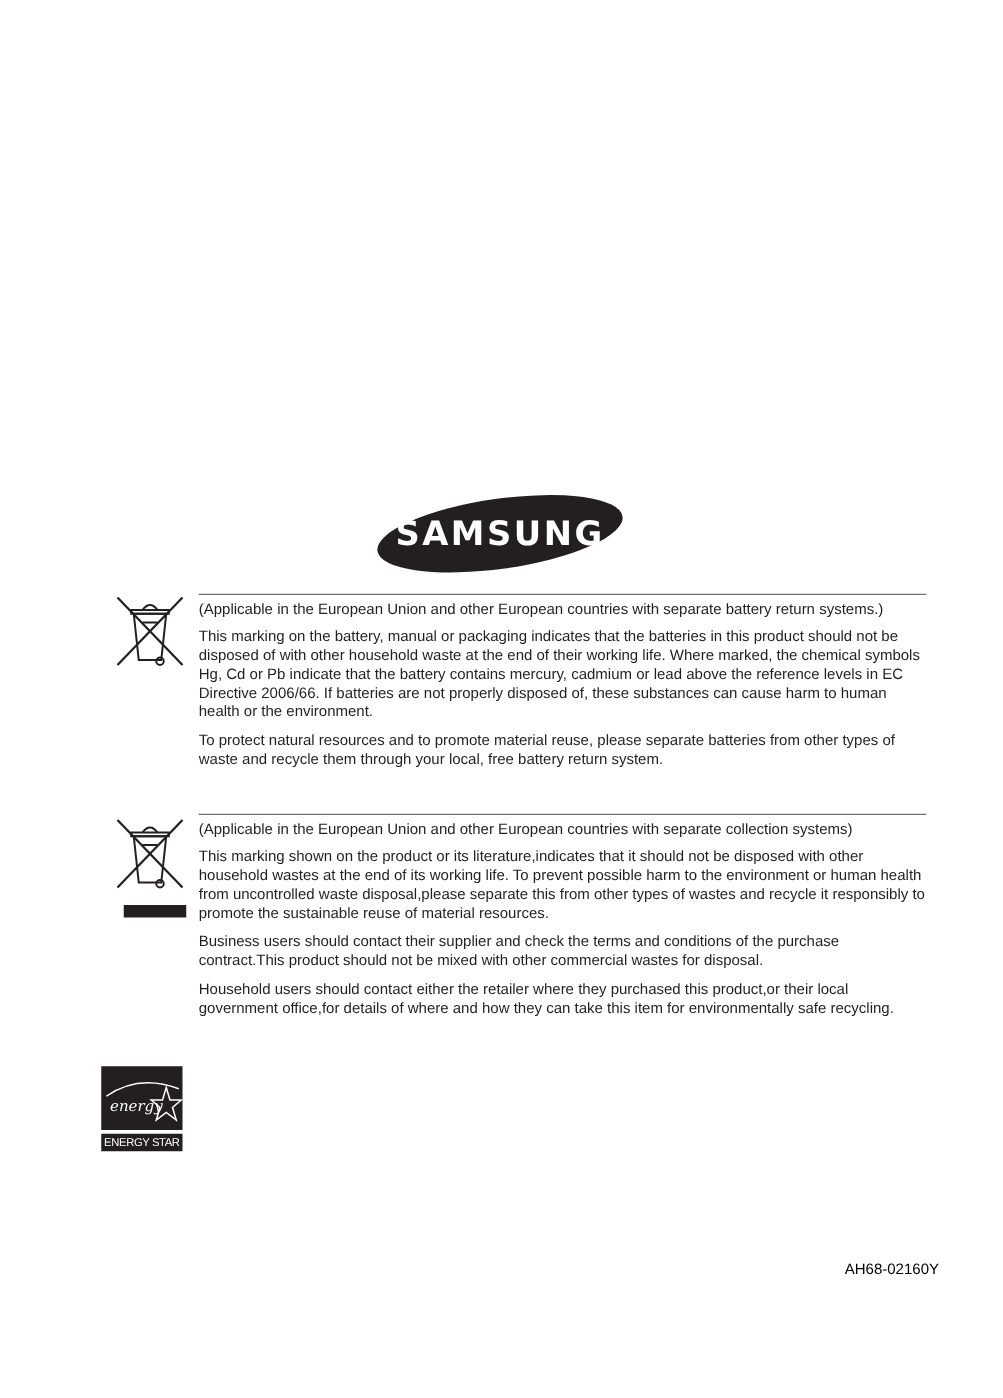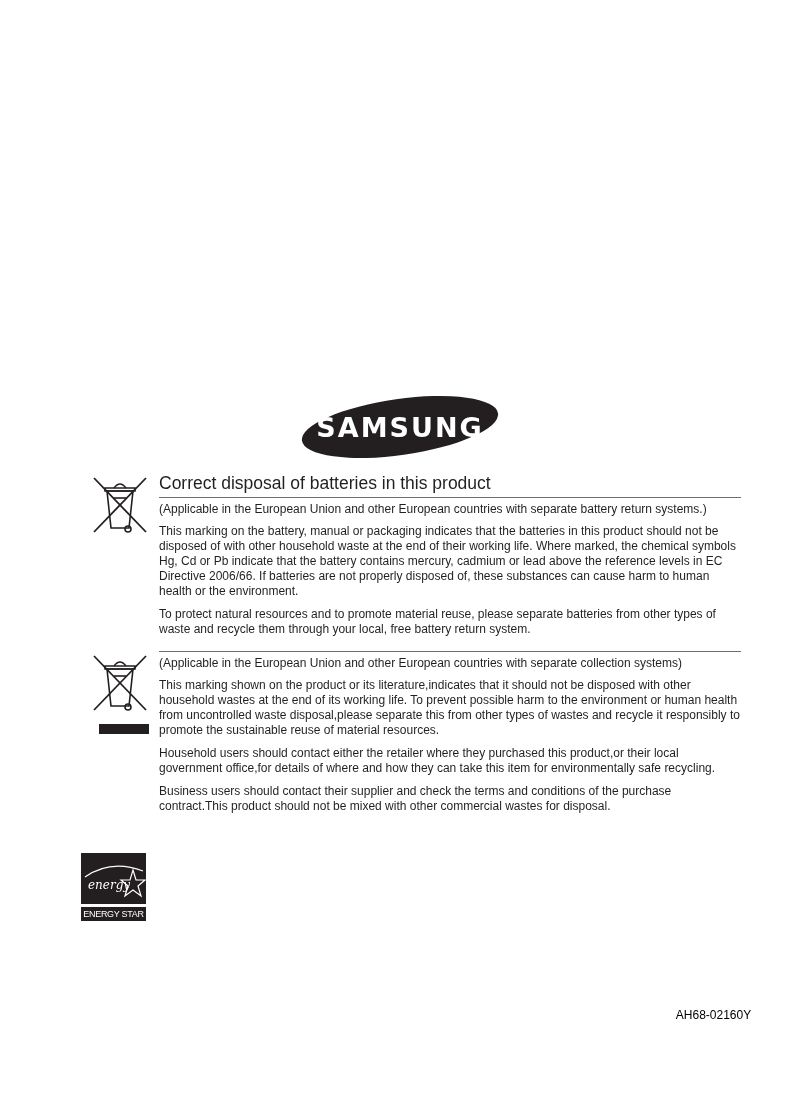--- a/index.html
+++ b/index.html
@@ -52,23 +52,20 @@
       <circle cx="38" cy="55" r="3"></circle>
     </g>
     <g stroke="#231f20" stroke-width="1.8">
       <line x1="4" y1="4" x2="56" y2="58"></line>
       <line x1="56" y1="4" x2="4" y2="58"></line>
     </g>
   </svg>
 </div>
 
 <div class="abs section" style="top:472px;">
-  <div class="heading">
-    <span>Correct disposal of batteries in this product</span>
-  </div>
   <div class="rule"></div>
   <div class="note">(Applicable in the European Union and other European countries with separate battery return systems.)</div>
   <div class="para">This marking on the battery, manual or packaging indicates that the batteries in this product should not be disposed of with other household waste at the end of their working life. Where marked, the chemical symbols Hg, Cd or Pb indicate that the battery contains mercury, cadmium or lead above the reference levels in EC Directive 2006/66. If batteries are not properly disposed of, these substances can cause harm to human health or the environment.</div>
   <div class="para">To protect natural resources and to promote material reuse, please separate batteries from other types of waste and recycle them through your local, free battery return system.</div>
 </div>
 
 <div class="abs bin" style="left:90px; top:652px;">
   <svg width="60" height="62" viewBox="0 0 60 62">
     <g fill="none" stroke="#231f20" stroke-width="1.6">
       <path d="M17 17 L43 17 L39 54 L21 54 Z"></path>
@@ -82,22 +79,22 @@
       <line x1="56" y1="4" x2="4" y2="58"></line>
     </g>
   </svg>
 </div>
 <div class="abs black-bar"></div>
 
 <div class="abs section" style="top:648px;">
   <div class="rule"></div>
   <div class="note">(Applicable in the European Union and other European countries with separate collection systems)</div>
   <div class="para">This marking shown on the product or its literature,indicates that it should not be disposed with other household wastes at the end of its working life. To prevent possible harm to the environment or human health from uncontrolled waste disposal,please separate this from other types of wastes and recycle it responsibly to promote the sustainable reuse of material resources.</div>
+  <div class="para">Business users should contact their supplier and check the terms and conditions of the purchase contract.This product should not be mixed with other commercial wastes for disposal.</div>
   <div class="para">Household users should contact either the retailer where they purchased this product,or their local government office,for details of where and how they can take this item for environmentally safe recycling.</div>
-  <div class="para">Business users should contact their supplier and check the terms and conditions of the purchase contract.This product should not be mixed with other commercial wastes for disposal.</div>
 </div>
 
 <div class="abs energy">
   <div class="energy-box">
     <svg width="65" height="51" viewBox="0 0 65 51">
       <path d="M4 24 Q30 6 62 18" fill="none" stroke="#fff" stroke-width="1.2"></path>
       <text x="7" y="36" fill="#fff" font-family="DejaVu Serif, serif" font-style="italic" font-size="12">energy</text>
       <polygon points="52,17 55,27 64,27 57,33 60,43 52,37 44,43 47,33 40,27 49,27" fill="none" stroke="#fff" stroke-width="1.2"></polygon>
     </svg>
   </div>

